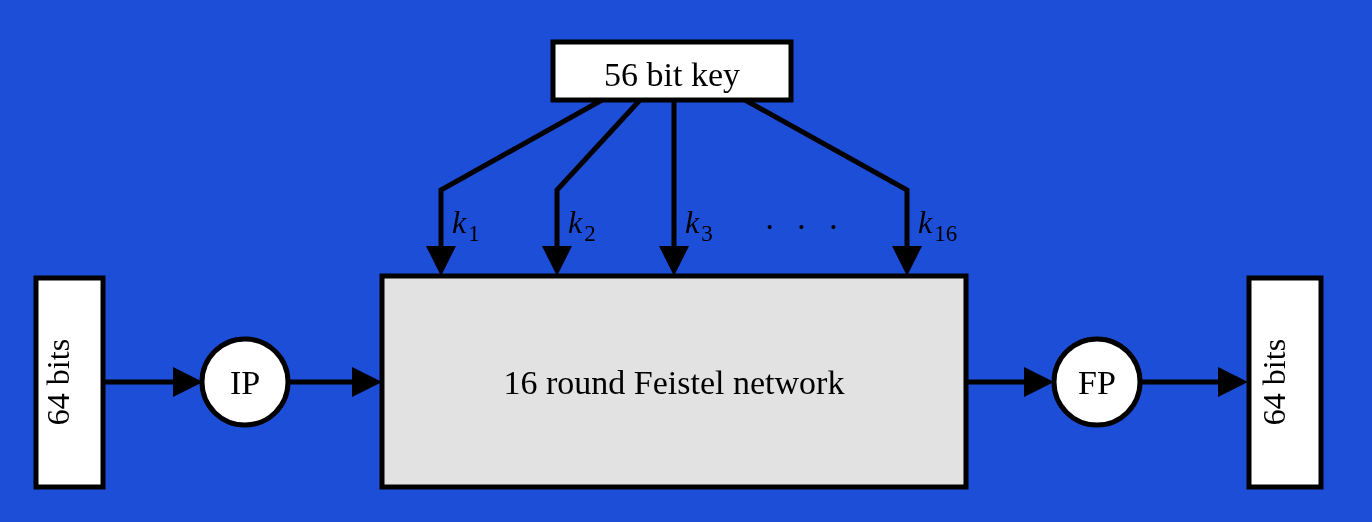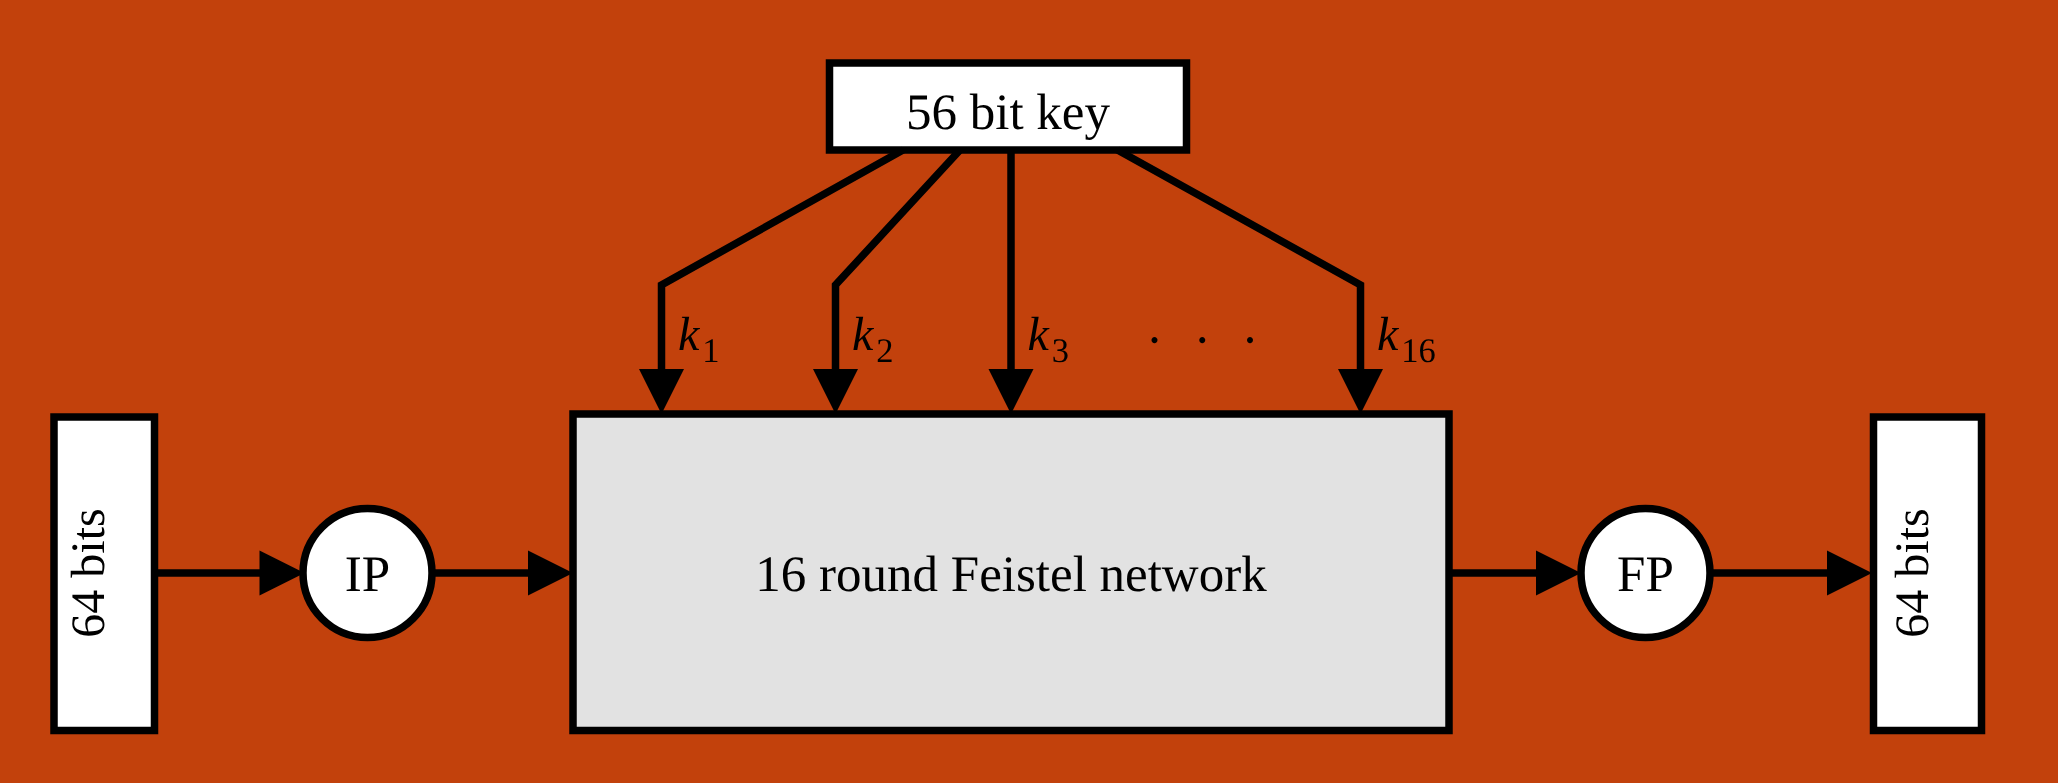--- a/index.html
+++ b/index.html
@@ -4,21 +4,21 @@
 <style>
   html, body {
     margin: 0;
     padding: 0;
     background: #ffffff;
   }
   #canvas {
     position: relative;
     width: 1372px;
     height: 522px;
-    background: #c2410c;
+    background: #1d4ed8;
     overflow: hidden;
     font-family: "Liberation Serif", "DejaVu Serif", serif;
   }
   svg.diagram {
     position: absolute;
     left: 0;
     top: 0;
     width: 1372px;
     height: 522px;
   }

